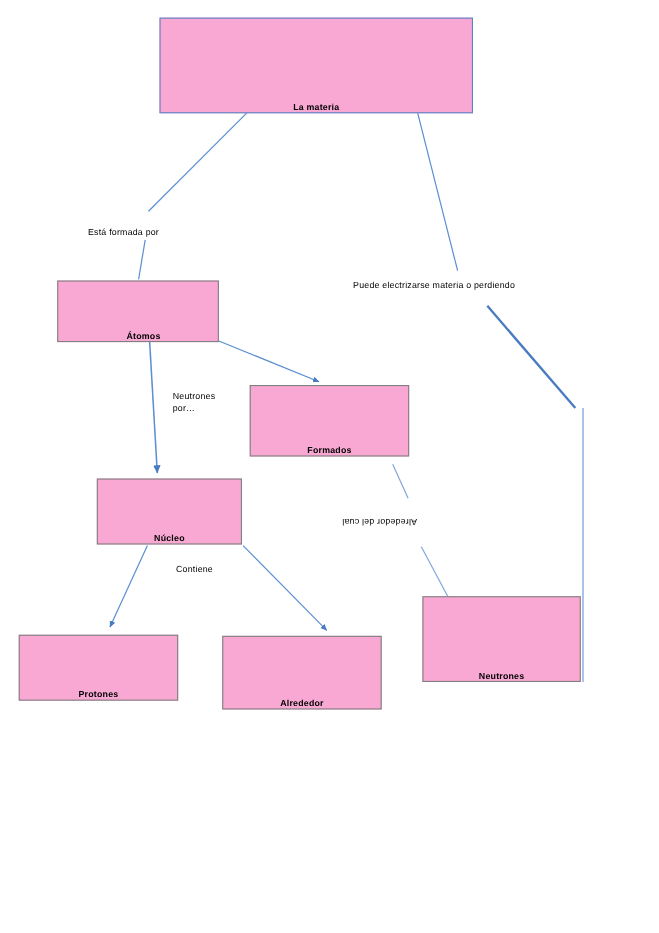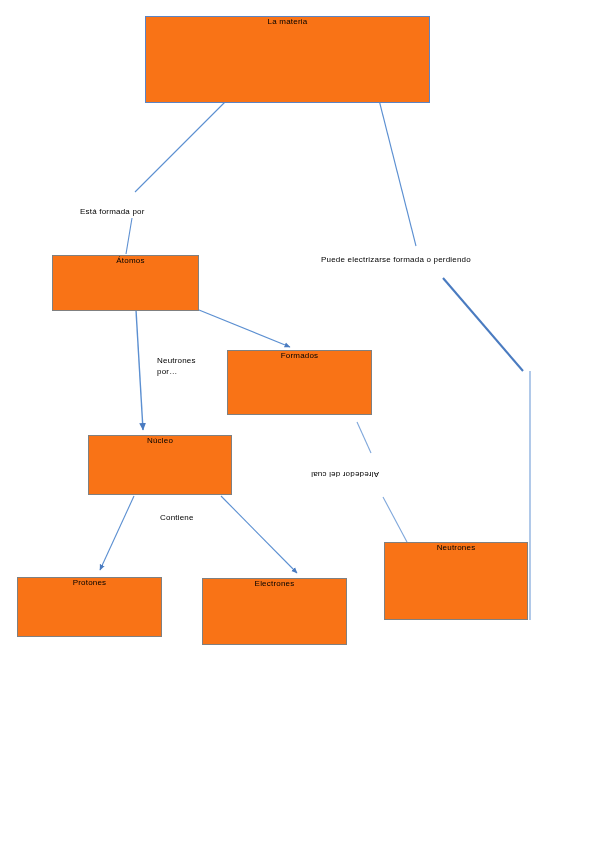--- a/index.html
+++ b/index.html
@@ -14,28 +14,29 @@
   #canvas {
     position: relative;
     width: 599px;
     height: 848px;
     background: #ffffff;
     overflow: hidden;
   }
   .node {
     position: absolute;
     box-sizing: border-box;
-    background: #f97316;
+    background: #f9a8d4;
     display: flex;
-    align-items: flex-start;
+    align-items: flex-end;
     justify-content: center;
     font-size: 8px;
     letter-spacing: 0.2px;
     color: #000000;
     text-align: center;
+    font-weight: bold;
   }
   .node.root {
     border: 1.6px solid #5B84C4;
   }
   .node.plain {
     border: 1.3px solid #808080;
   }
   .edge-label {
     position: absolute;
     font-size: 8px;
@@ -95,45 +96,45 @@
 
     <line x1="530" y1="371" x2="530" y2="620" stroke="#9DBCE4" stroke-width="1.6"></line>
   </svg>
 
   <div class="node root" style="left:145px; top:16px; width:285px; height:87px;">
     <span>La materia</span>
   </div>
 
   <div class="edge-label" style="left:80px; top:207px;text-align:center;">Está formada por</div>
 
-  <div class="edge-label" style="left:321px; top:255px;">Puede electrizarse formada o perdiendo</div>
+  <div class="edge-label" style="left:321px; top:255px;">Puede electrizarse materia o perdiendo</div>
 
   <div class="node plain" style="left:52px; top:255px; width:147px; height:56px;padding-left:10px;">
     <span>Átomos</span>
   </div>
 
   <div class="edge-label wrapped" style="left:157px; top:356px;">Neutrones por…</div>
 
   <div class="node plain" style="left:227px; top:350px; width:145px; height:65px;">
     <span>Formados</span>
   </div>
 
   <div class="edge-label flipped" style="left:311px; top:468px;">Alrededor del cual</div>
 
-  <div class="node plain" style="left:88px; top:435px; width:144px; height:60px;">
+  <div class="node plain" style="left:88px; top:435px; width:132px; height:60px;">
     <span>Núcleo</span>
   </div>
 
   <div class="edge-label" style="left:160px; top:513px;">Contiene</div>
 
   <div class="node plain" style="left:17px; top:577px; width:145px; height:60px;">
     <span>Protones</span>
   </div>
 
   <div class="node plain" style="left:202px; top:578px; width:145px; height:67px;">
-    <span>Electrones</span>
+    <span>Alrededor</span>
   </div>
 
   <div class="node plain" style="left:384px; top:542px; width:144px; height:78px;">
     <span>Neutrones</span>
   </div>
 
 </div>
 
 </body></html>

